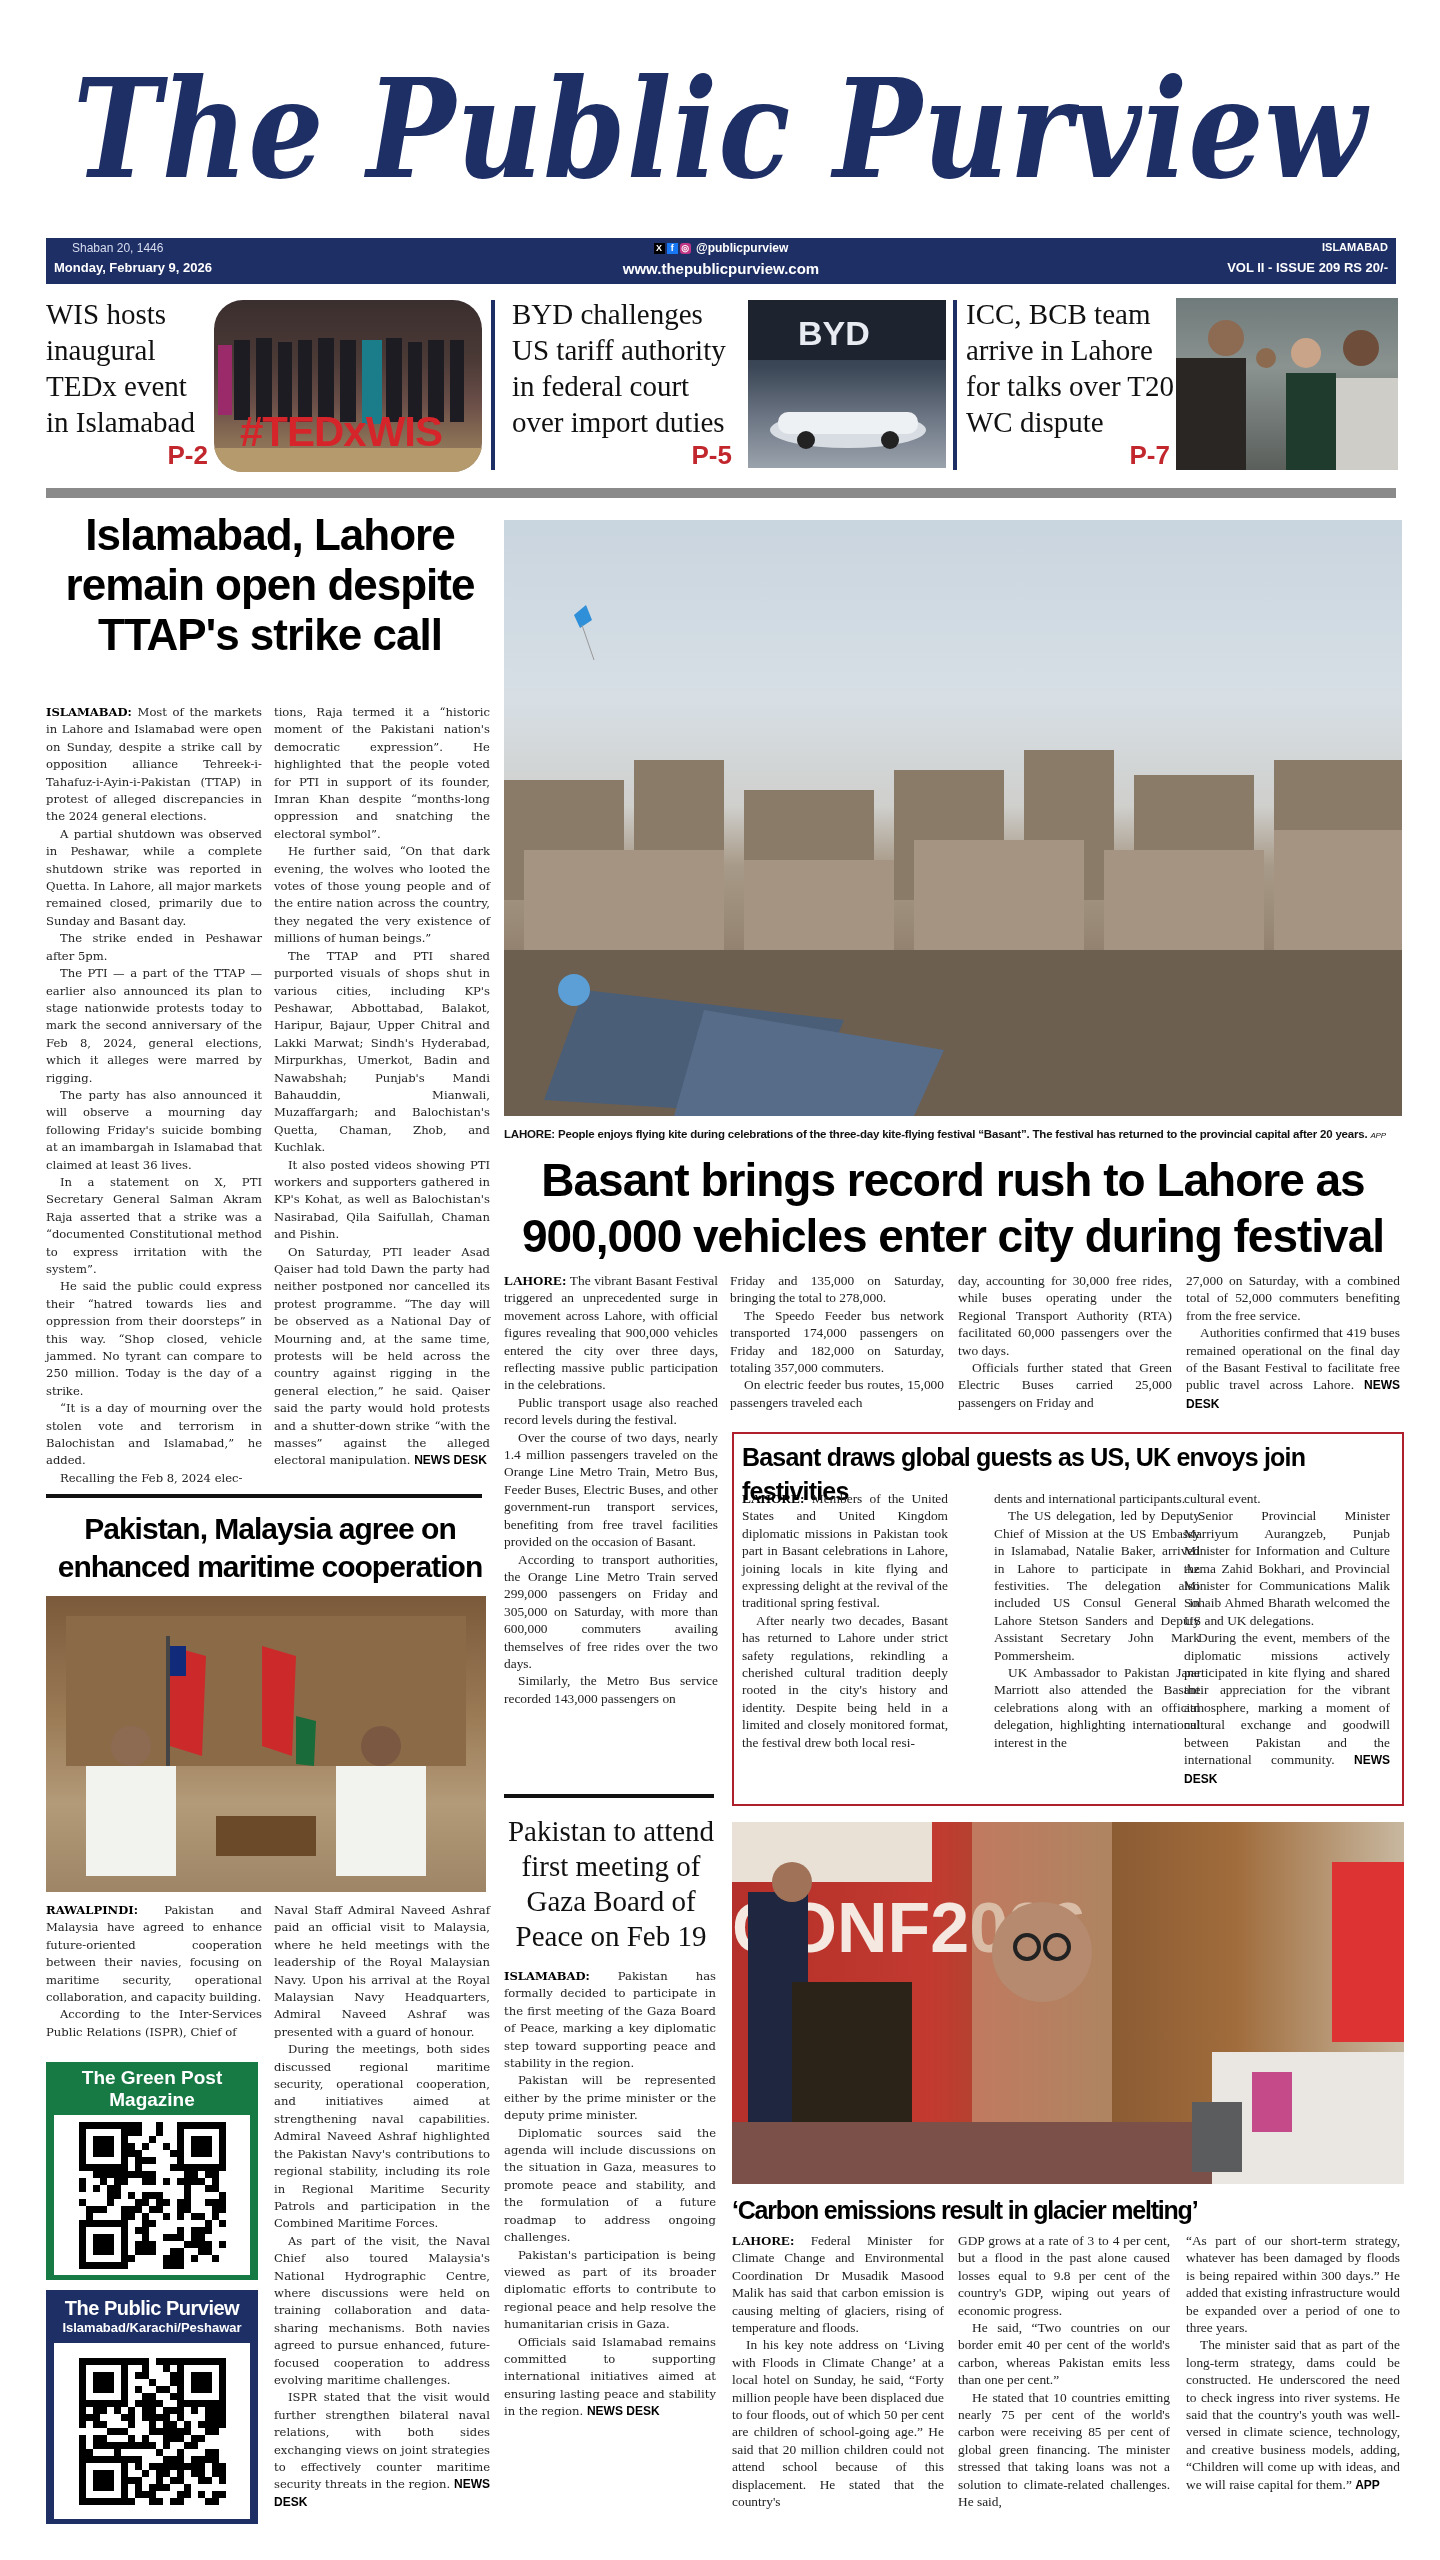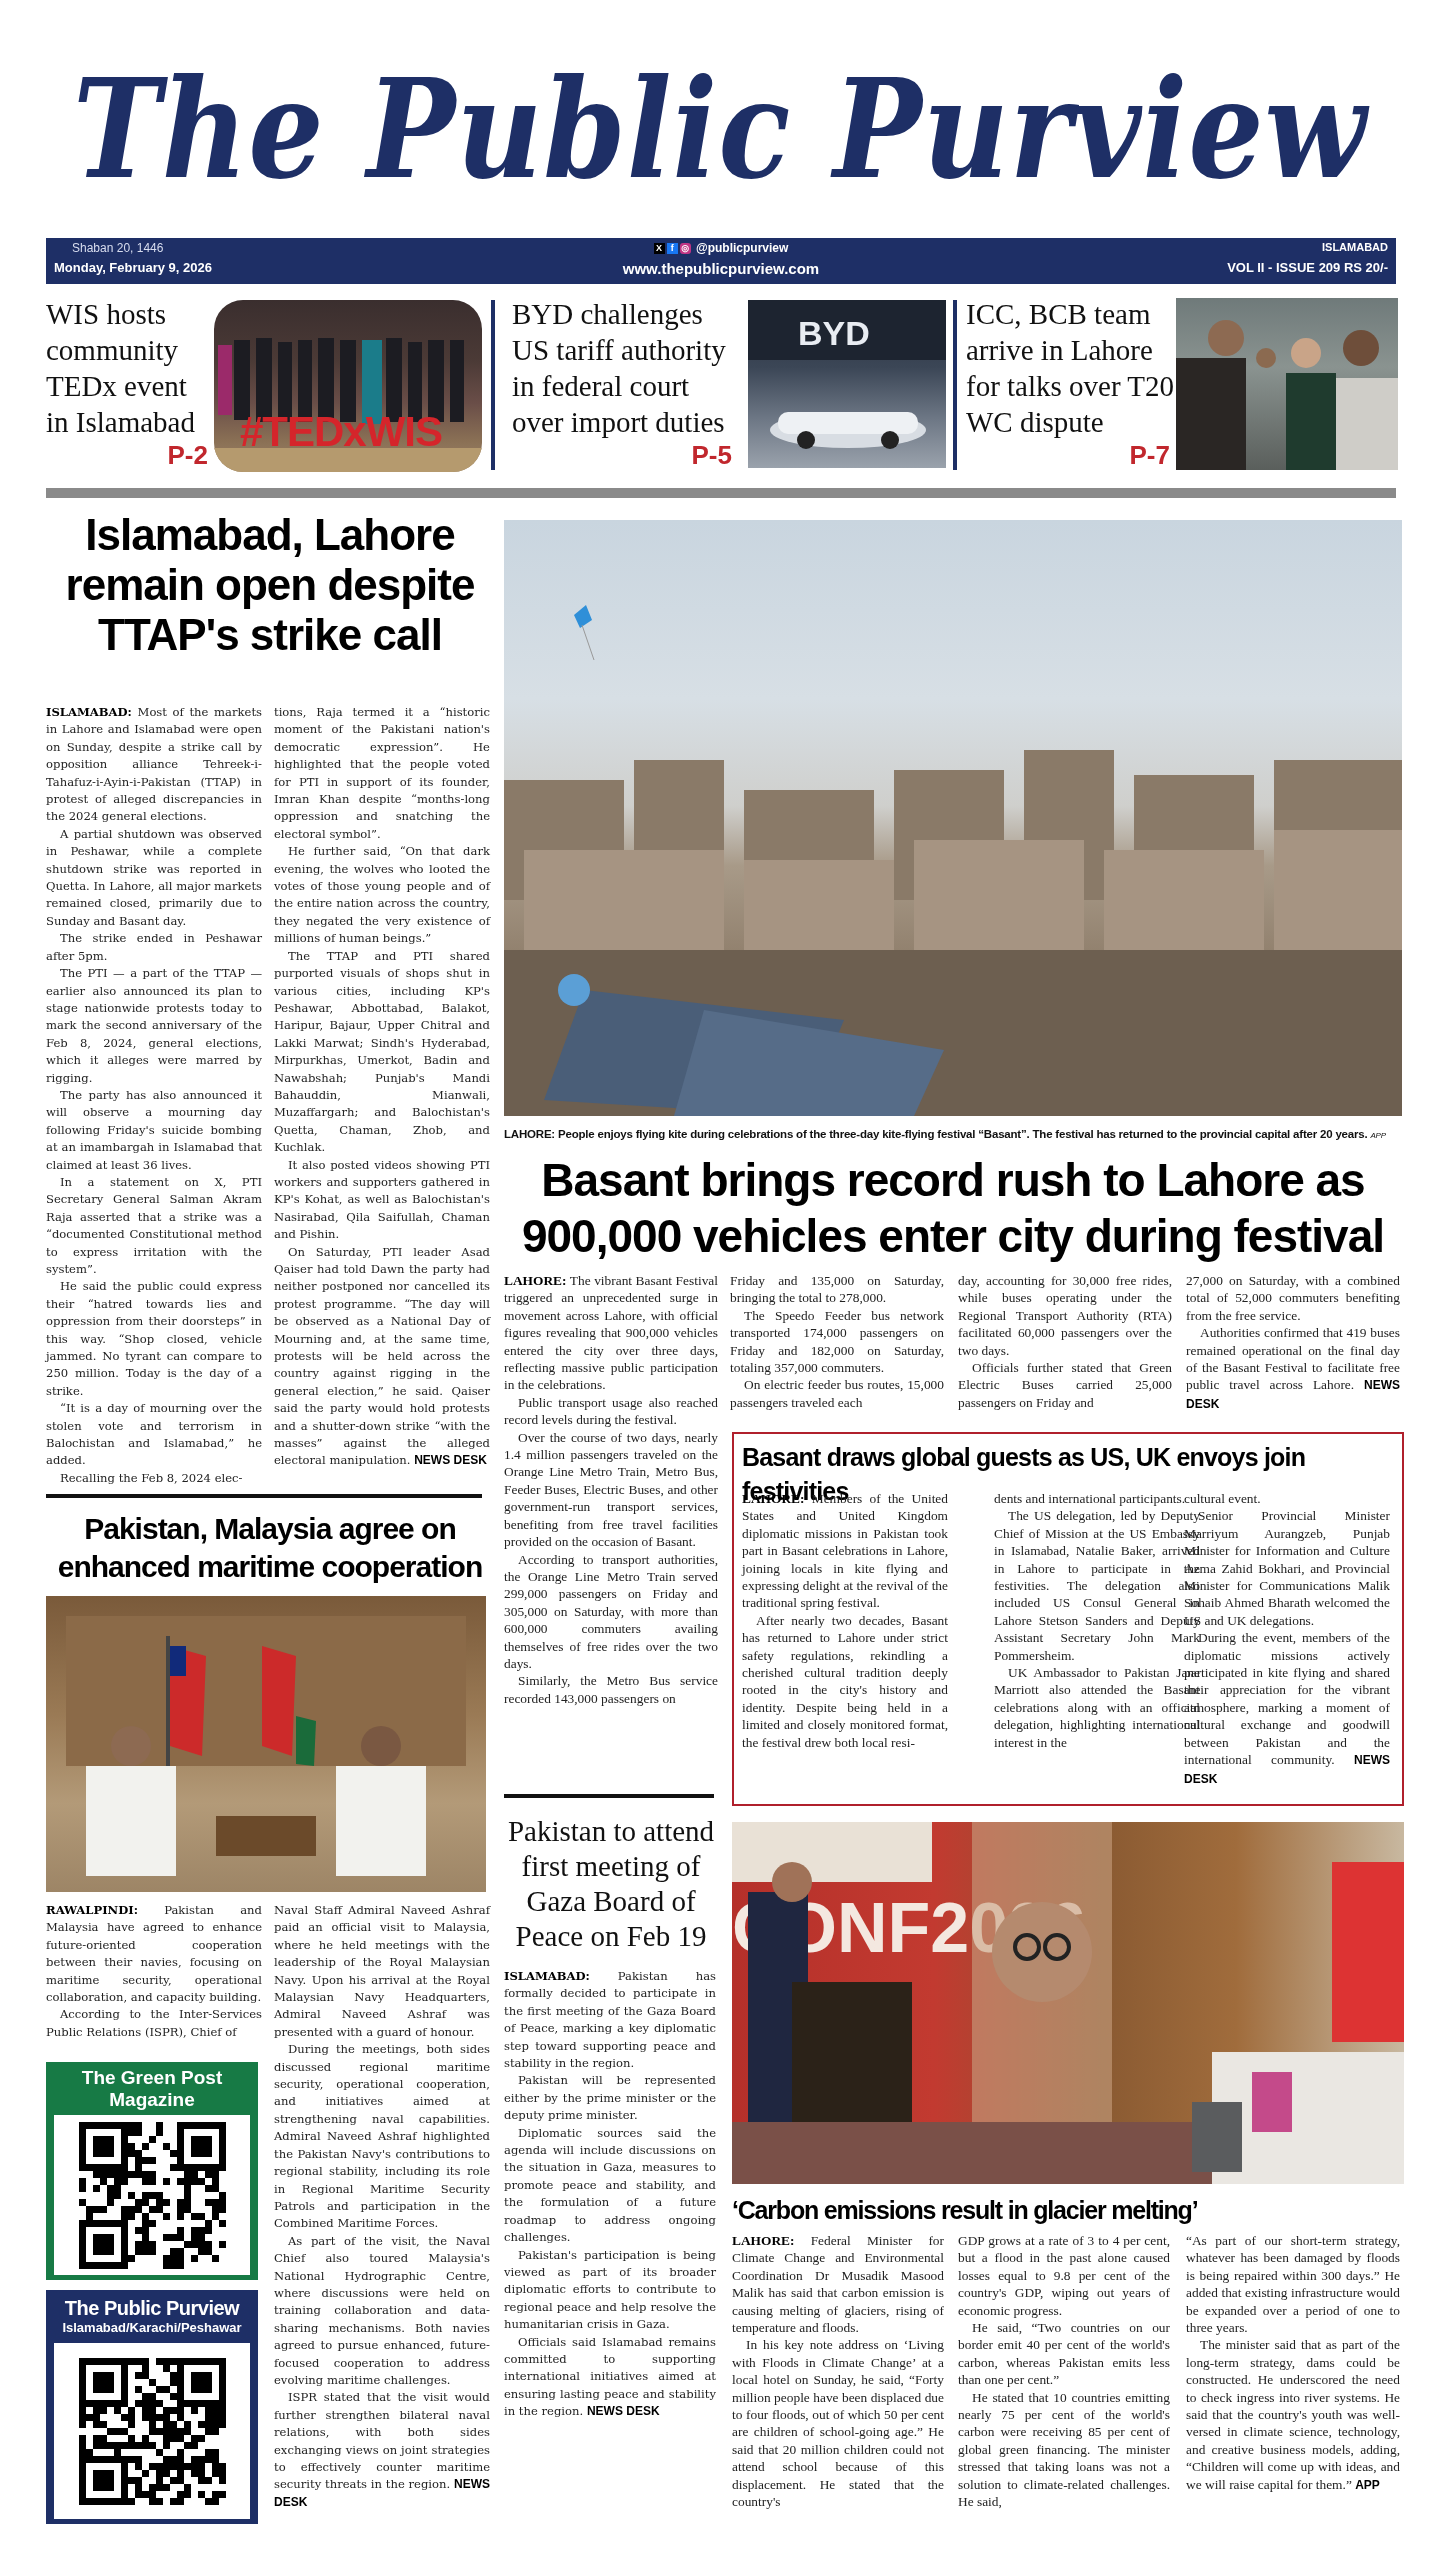--- a/index.html
+++ b/index.html
@@ -70,21 +70,21 @@
   <div class="l2">Monday, February 9, 2026</div>
   <div class="c1">
     <span class="soc x">X</span><span class="soc fb">f</span><span class="soc ig">◎</span>
     <span>@publicpurview</span>
   </div>
   <div class="c2">www.thepublicpurview.com</div>
   <div class="r1">ISLAMABAD</div>
   <div class="r2">VOL II - ISSUE 209  RS 20/-</div>
 </div>
 
-<div class="abs teaser-text" style="left:46px;top:296px;width:170px;">WIS hosts community TEDx event in Islamabad</div>
+<div class="abs teaser-text" style="left:46px;top:296px;width:170px;">WIS hosts inaugural TEDx event in Islamabad</div>
 <div class="abs teaser-page" style="left:130px;top:440px;width:78px;">P-2</div>
 <div class="abs photo" style="left:214px;top:300px;width:268px;height:172px;background:linear-gradient(180deg,#3a2e2e 0%,#4b3a36 35%,#6a4e48 60%,#8a7055 82%,#9c8468 100%);border-radius:29px;">
   <svg width="268" height="172">
     <g fill="#1c1c22">
       <rect x="20" y="40" width="16" height="80"></rect>
         <rect x="42" y="38" width="16" height="84"></rect>
         <rect x="64" y="42" width="14" height="80"></rect>
       <rect x="84" y="40" width="14" height="82"></rect>
         <rect x="104" y="38" width="16" height="84"></rect>
         <rect x="126" y="40" width="16" height="82"></rect>

